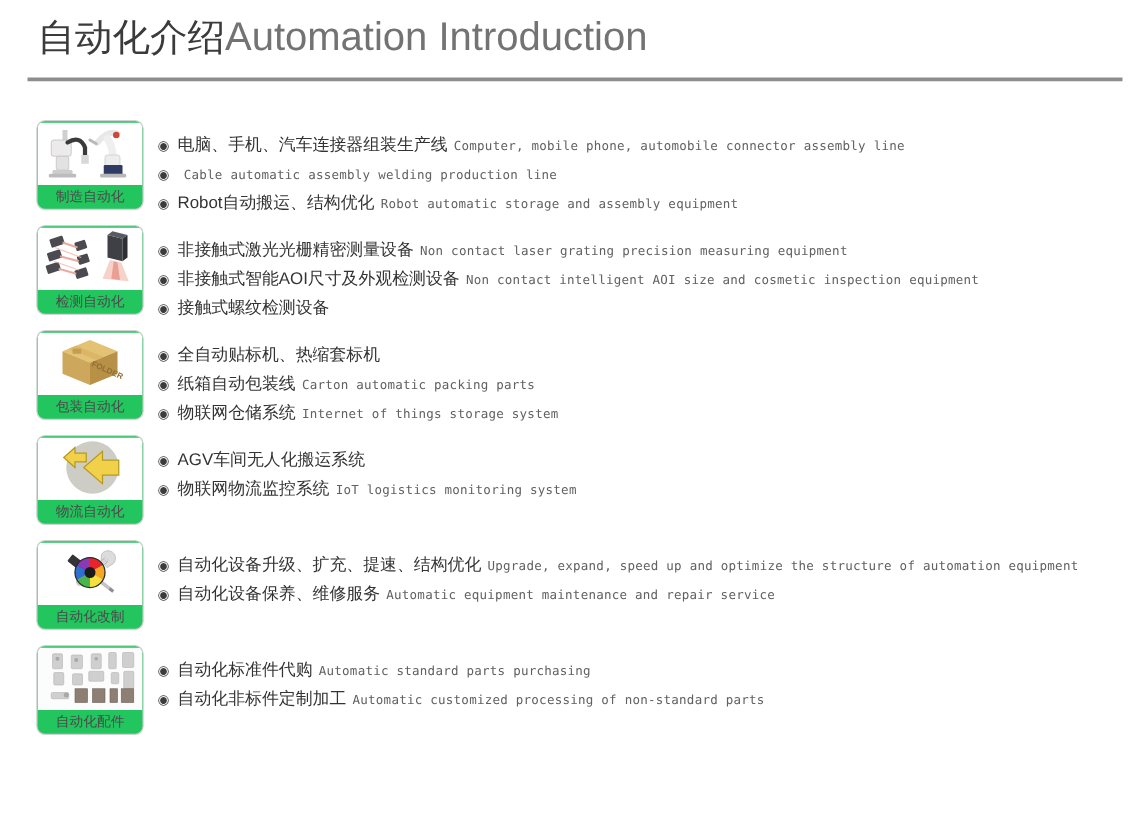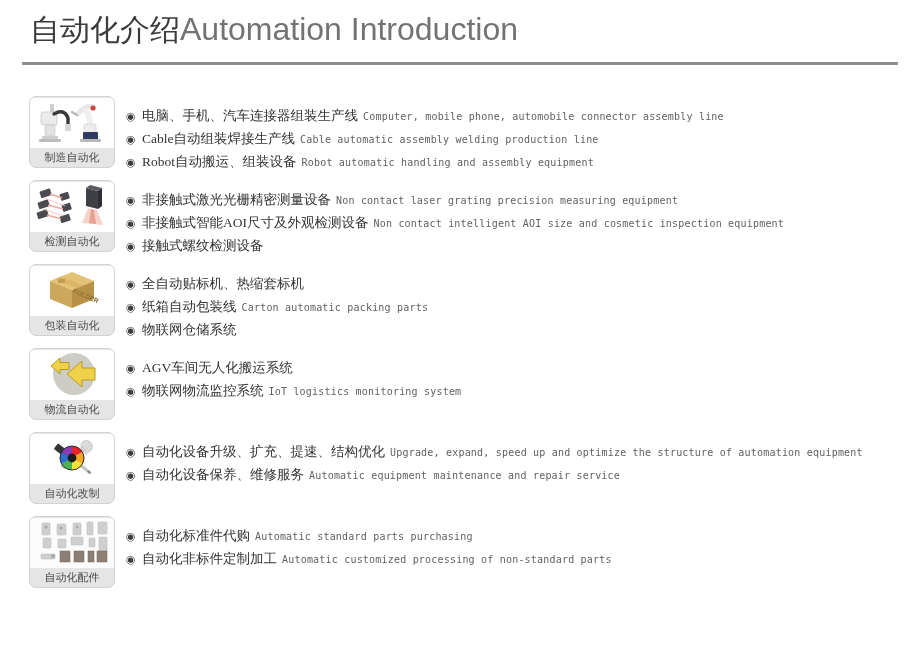--- a/index.html
+++ b/index.html
@@ -59,21 +59,21 @@
     align-items: flex-start;
     height: 84px;
   }
   .thumb-wrap {
     width: 86px;
     min-width: 86px;
     margin-left: 29px;
     height: 72px;
     border: 1px solid #d2d2d2;
     border-radius: 7px;
-    background: #e5e5e5;
+    background: #22c55e;
     box-sizing: border-box;
     position: relative;
     overflow: hidden;
   }
   .thumb-art {
     position: absolute;
     left: 0; top: 1px;
     width: 84px;
     height: 50px;
   }
@@ -104,21 +104,21 @@
   .bullet-mark {
     width: 16px;
     min-width: 16px;
     font-size: 11px;
     color: #3c3c3c;
     line-height: 23px;
     text-align: left;
     font-family: "DejaVu Sans", sans-serif;
   }
   .bullet-cn {
-    font-family: Liberation Serif, serif;
+    font-family: Liberation Sans, sans-serif;
     font-size: 13.5px;
     color: #333333;
   }
   .bullet-en {
     font-family: "DejaVu Sans Mono", "Liberation Mono", monospace;
     font-size: 10px;
     color: #616161;
     margin-left: 5px;
     letter-spacing: 0.2px;
   }
@@ -159,27 +159,26 @@
       <div class="thumb-cap">制造自动化</div>
     </div>
     <div class="bullets">
       <div class="bullet-line">
         <span class="bullet-mark">◉</span>
         <span class="bullet-cn">电脑、手机、汽车连接器组装生产线</span>
         <span class="bullet-en">Computer, mobile phone, automobile connector assembly line</span>
       </div>
       <div class="bullet-line">
         <span class="bullet-mark">◉</span>
-        <span class="bullet-cn">Cable自动组装焊接生产线</span>
         <span class="bullet-en">Cable automatic assembly welding production line</span>
       </div>
       <div class="bullet-line">
         <span class="bullet-mark">◉</span>
-        <span class="bullet-cn">Robot自动搬运、组装设备</span>
-        <span class="bullet-en">Robot automatic handling and assembly equipment</span>
+        <span class="bullet-cn">Robot自动搬运、结构优化</span>
+        <span class="bullet-en">Robot automatic storage and assembly equipment</span>
       </div>
     </div>
   </div>
 
   <div class="row">
     <div class="thumb-wrap">
       <svg class="thumb-art" viewBox="0 0 84 50">
         <rect x="0" y="0" width="84" height="50" fill="#ffffff"></rect>
         <g fill="#4a4a50">
           <rect x="10" y="8" width="11" height="7" rx="1" transform="rotate(-18 15 11)"></rect>
@@ -244,20 +243,21 @@
         <span class="bullet-cn">全自动贴标机、热缩套标机</span>
       </div>
       <div class="bullet-line">
         <span class="bullet-mark">◉</span>
         <span class="bullet-cn">纸箱自动包装线</span>
         <span class="bullet-en">Carton automatic packing parts</span>
       </div>
       <div class="bullet-line">
         <span class="bullet-mark">◉</span>
         <span class="bullet-cn">物联网仓储系统</span>
+        <span class="bullet-en">Internet of things storage system</span>
       </div>
     </div>
   </div>
 
   <div class="row">
     <div class="thumb-wrap">
       <svg class="thumb-art" viewBox="0 0 84 50">
         <rect x="0" y="0" width="84" height="50" fill="#ffffff"></rect>
         <circle cx="44" cy="24" r="21" fill="#cdcdc6"></circle>
         <path d="M52 11 l0 7 l13 0 l0 12 l-13 0 l0 7 l-15 -13 z" fill="#f2d14a" stroke="#b59a22" stroke-width="1"></path>

